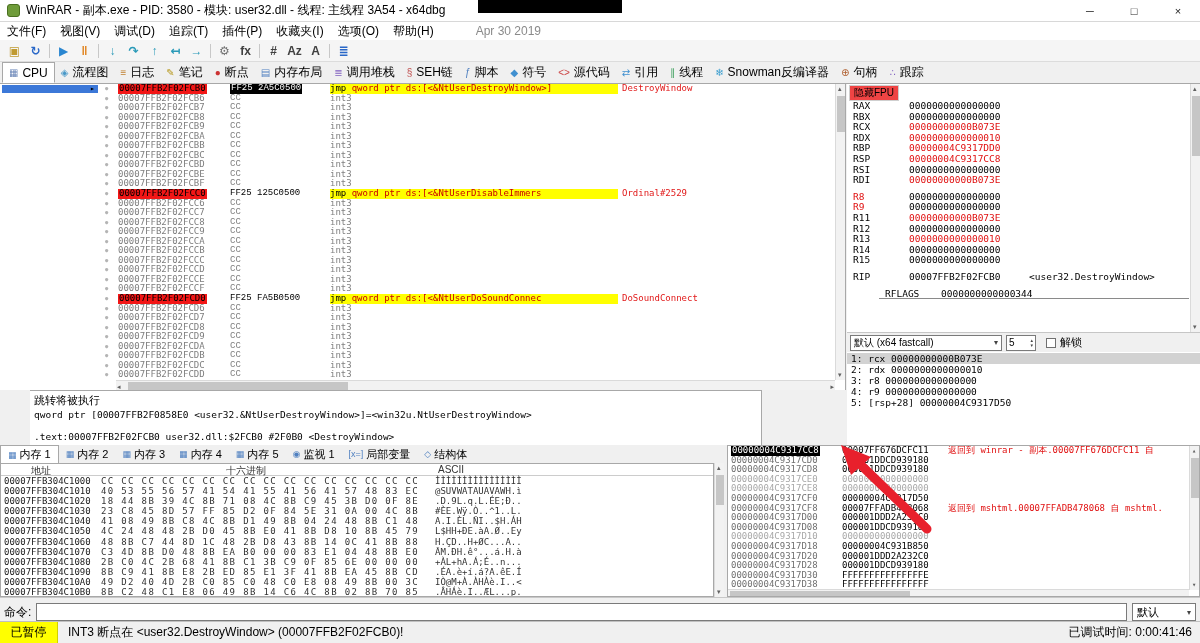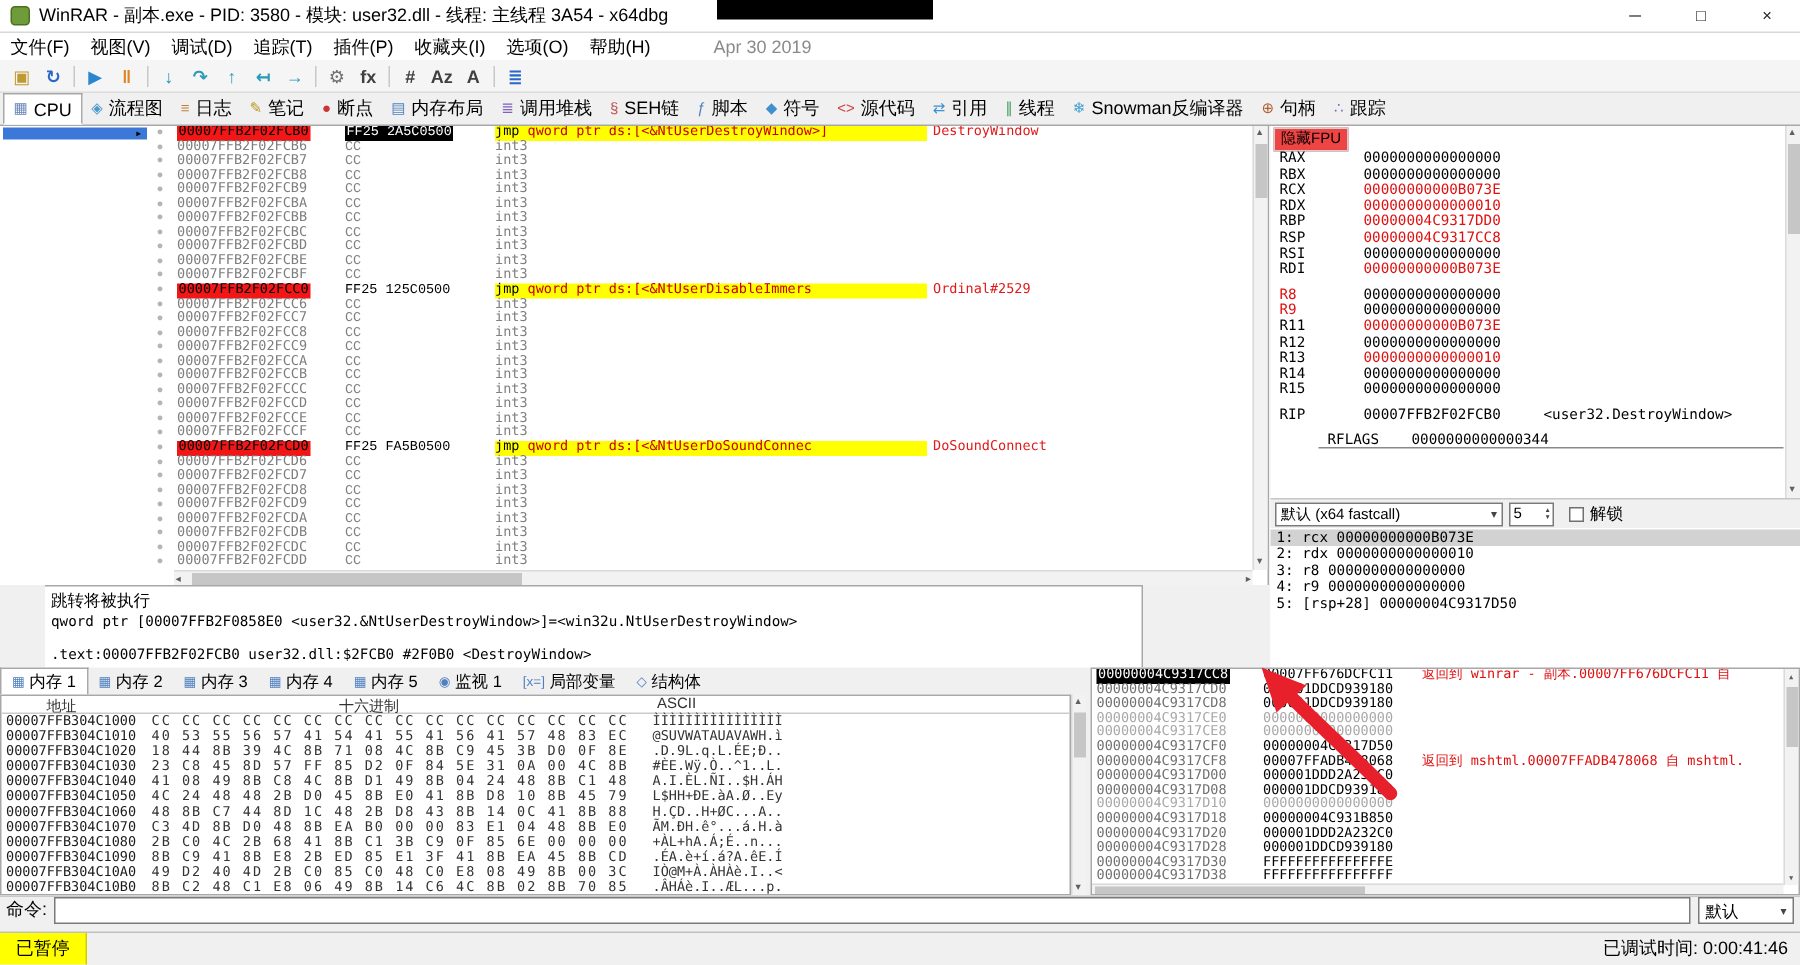--- a/index.html
+++ b/index.html
@@ -116,21 +116,21 @@
 .s-addr.sel{background:#000;color:#fff;padding:0 1px;}
 .s-val{position:absolute;left:114px;color:#000;}
 .s-com{position:absolute;left:220px;color:#000;}
 .s-com.red{color:#e01010;}
 .stk-row.dim .s-addr,.stk-row.dim .s-val{color:#a8a8a8;}
 .stk-v{right:0;top:0;height:144px;}
 .stk-h{left:0;right:10px;bottom:0;height:7px;}
 .arrow-svg{position:absolute;left:727px;top:445px;width:473px;height:152px;pointer-events:none;z-index:5;}
 
 
-.cmdrow{position:absolute;left:0;top:597px;width:1200px;height:24px;background:#f0f0f0;border-top:1px solid #c8c8c8;display:flex;align-items:flex-start;padding:0 4px;gap:5px;}
+.cmdrow{position:absolute;left:0;top:597px;width:1200px;height:24px;background:#f0f0f0;border-top:1px solid #c8c8c8;display:flex;align-items:flex-end;padding:0 4px;gap:5px;}
 .cmd-label{font-size:12px;white-space:nowrap;}
 .cmd-input{flex:1;height:18px;background:#fff;border:1px solid #7a7a7a;font-family:"DejaVu Sans Mono",monospace;font-size:11px;padding:0 3px;}
 .cmd-combo{width:64px;height:18px;background:#fff;border:1px solid #7a7a7a;display:flex;align-items:center;justify-content:space-between;padding:0 4px;font-size:11px;}
 
 
 .statusbar{position:absolute;left:0;top:621px;width:1200px;height:22px;background:#f0f0f0;border-top:1px solid #c0c0c0;display:flex;align-items:center;}
 .st-paused{width:58px;height:22px;background:#ffff00;display:flex;align-items:center;justify-content:center;border-right:1px solid #d0d000;}
 .st-msg{margin-left:10px;white-space:nowrap;}
 .st-right{position:absolute;right:8px;white-space:nowrap;}
 </style>
@@ -766,16 +766,17 @@
     <span class="cmd-label">命令:</span>
     <input class="cmd-input" value="" style="">
     <div class="cmd-combo">
       <span>默认</span>
       <span class="caret">▾</span>
     </div>
   </div>
 
   <div class="statusbar">
     <div class="st-paused">已暂停</div>
+    <span class="st-msg">INT3 断点在 &lt;user32.DestroyWindow&gt; (00007FFB2F02FCB0)!</span>
     <span class="st-right">已调试时间: 0:00:41:46</span>
   </div>
 
 </div>
 
 </body></html>

